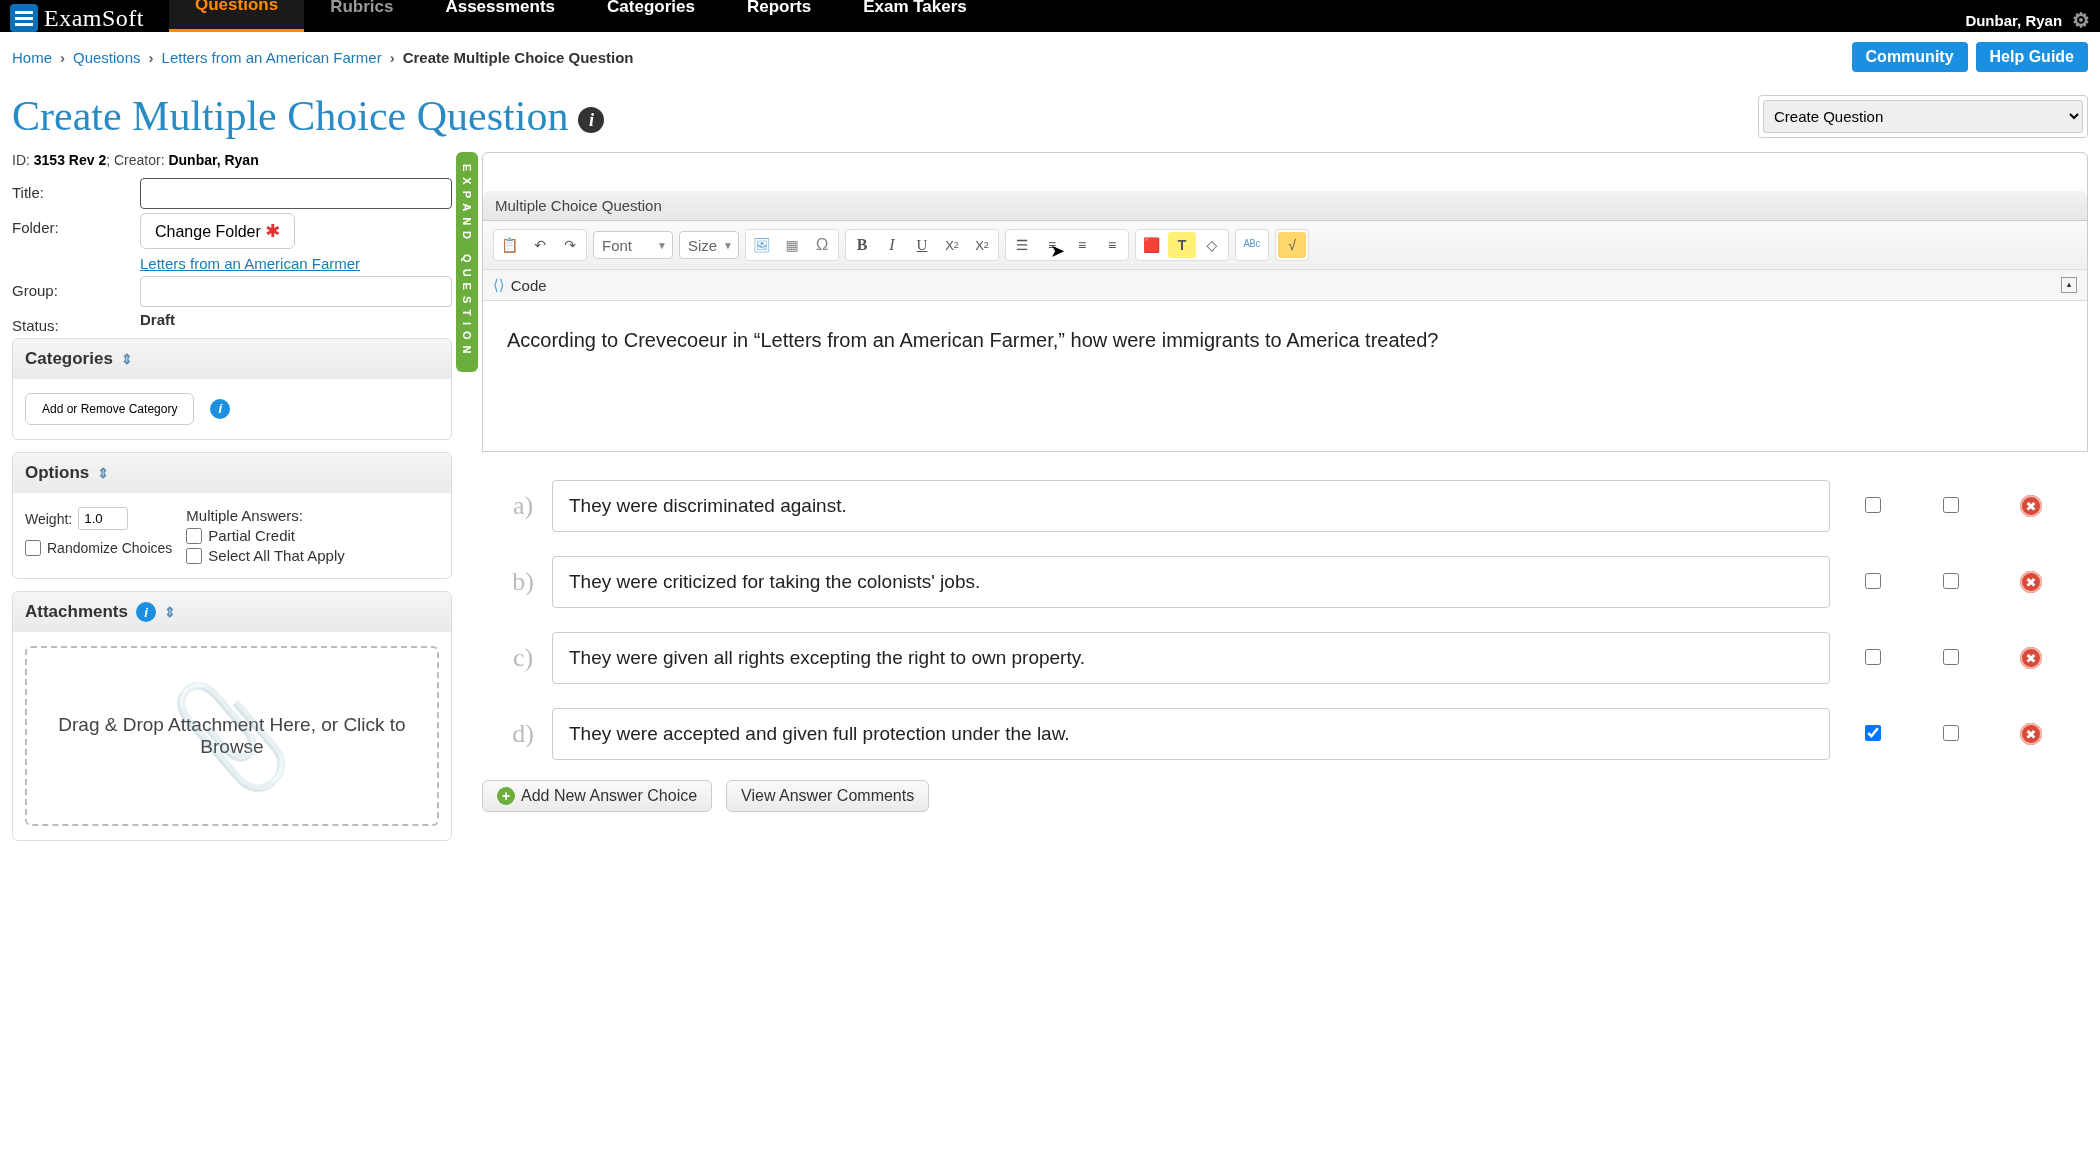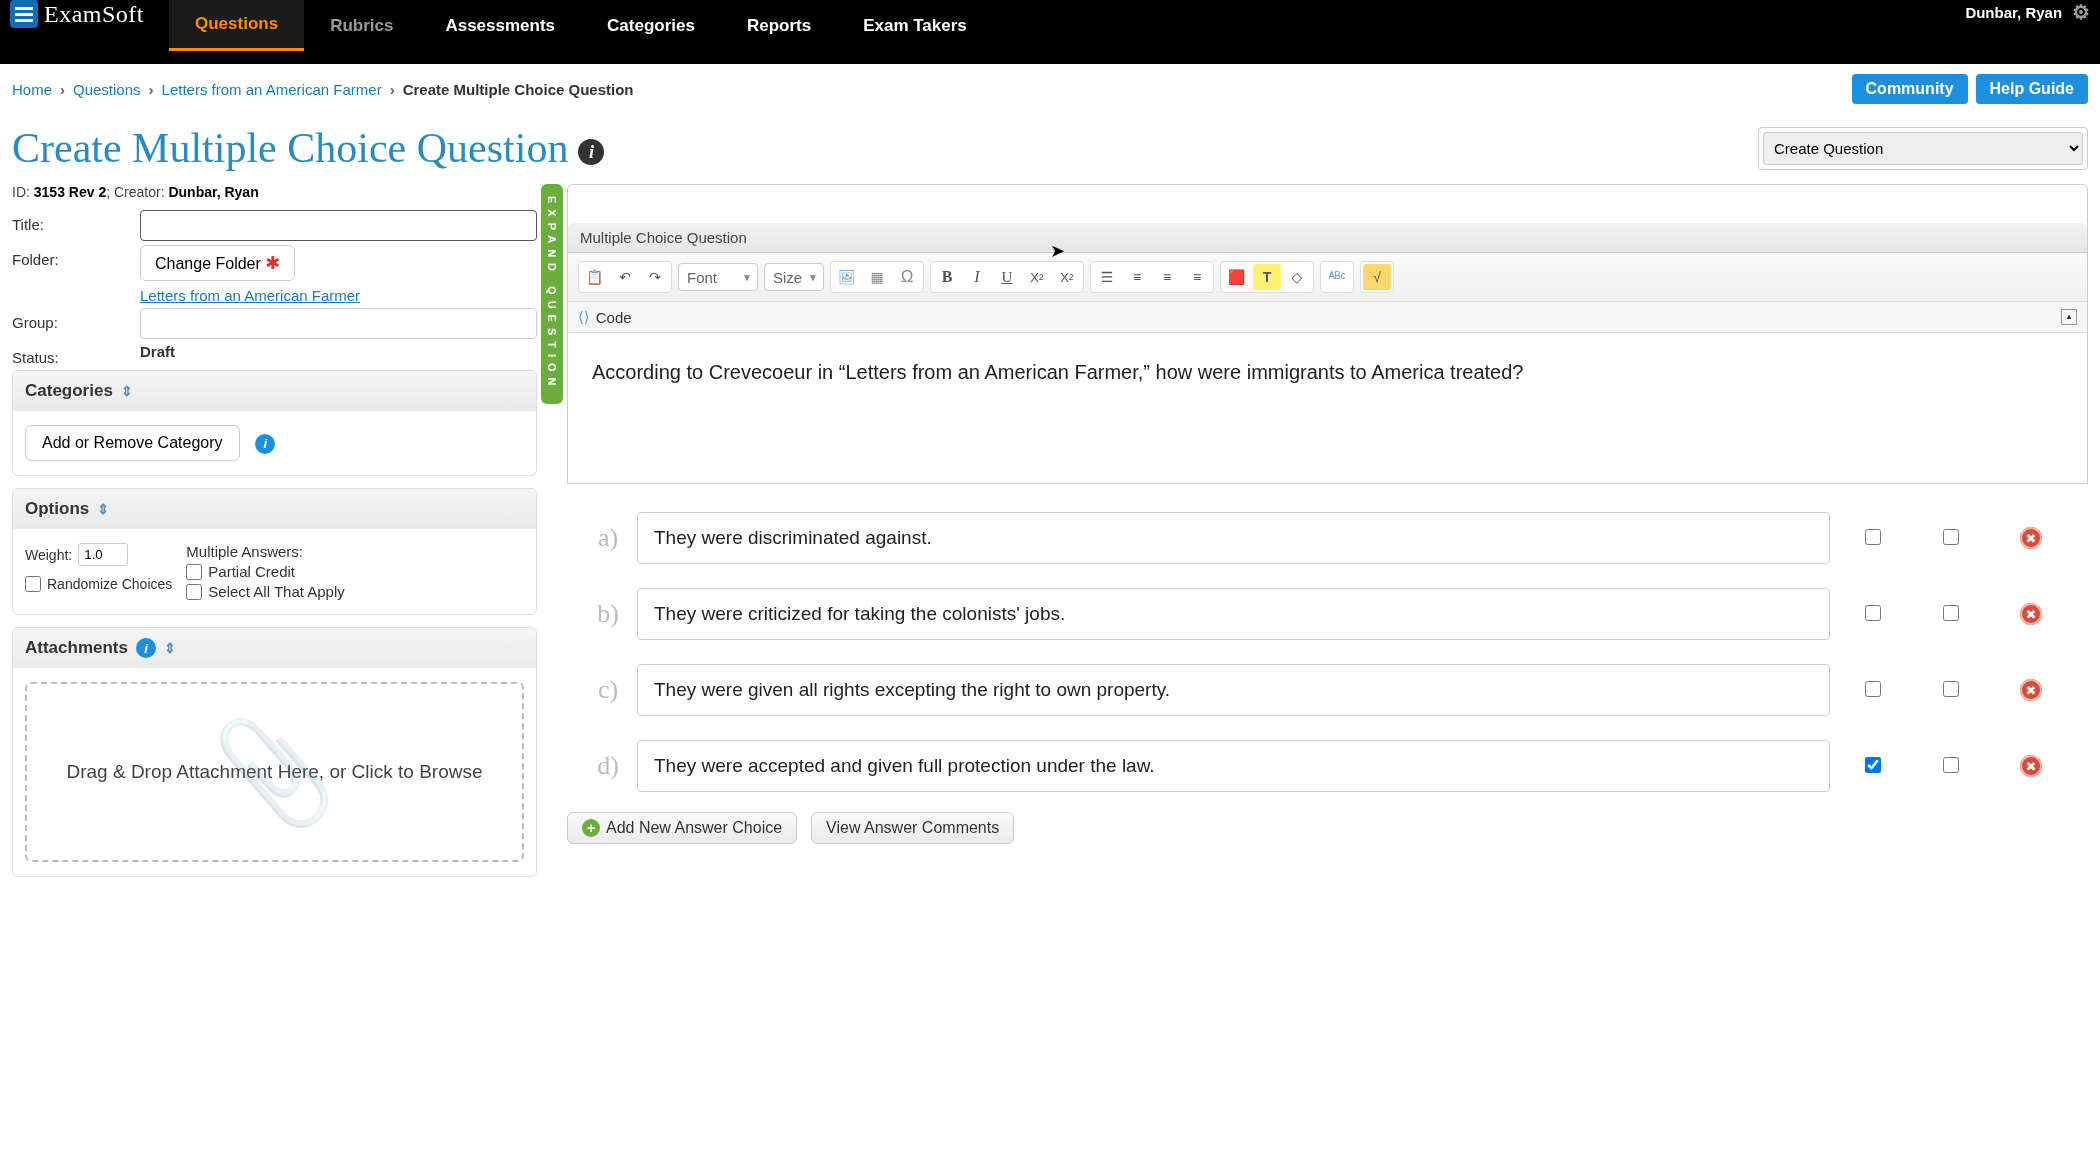--- a/index.html
+++ b/index.html
@@ -1,19 +1,19 @@
 <!DOCTYPE html>
 <html><head>
 <meta charset="utf-8">
 <style>
 * { box-sizing: border-box; margin: 0; padding: 0; }
 body { font-family: Arial, Helvetica, sans-serif; font-size: 14px; color: #333; background: #fff; }
 
 
-.topbar { background: #000; height: 64px; display: flex; align-items: flex-start; padding: 0 10px; }
+.topbar { background: #000; height: 32px; display: flex; align-items: flex-end; padding: 0 10px; }
 .brand { display: flex; align-items: center; gap: 6px; }
 .brand-icon { width: 28px; height: 28px; background: #0a6fb7; border-radius: 4px; display: flex; flex-direction: column; justify-content: center; gap: 3px; padding: 5px; }
 .brand-icon span { height: 3px; background: #fff; }
 .brand-text { color: #fff; font-family: Georgia, serif; font-size: 24px; font-weight: 300; letter-spacing: 0.5px; }
 .brand-text .soft { color: #fff; font-weight: 300; }
 
 .main-nav { display: flex; margin-left: 25px; align-items: center; }
 .main-nav a { color: #fff; text-decoration: none; padding: 14px 26px; font-size: 17px; font-weight: 600; }
 .main-nav a.active { background: #1a1a1a; border-bottom: 3px solid #ff8c00; color: #ff8c00; }
 .main-nav a.muted { color: #999; }
@@ -35,21 +35,21 @@
 .page-title-row { display: flex; align-items: center; padding: 10px 12px 12px; }
 .page-title { font-family: Georgia, serif; font-size: 42px; font-weight: 400; color: #2a8bc4; }
 .page-title-info { display:inline-block; width:26px; height:26px; background:#333; color:#fff; border-radius:50%; text-align:center; line-height:26px; font-size:18px; font-weight:bold; font-style:italic; margin-left:10px; vertical-align:middle; }
 
 .create-q-select { margin-left: auto; width: 330px; }
 .create-q-select .select-wrap { border: 1px solid #ccc; border-radius: 4px; padding: 4px; background: #fff; }
 .create-q-select select { width: 100%; border: 1px solid #ccc; border-radius: 3px; padding: 6px; font-size: 15px; }
 
 
 .main-row { display: flex; padding: 0 12px; gap: 0; }
-.left-col { width: 525px; flex-shrink: 0; }
+.left-col { width: 440px; flex-shrink: 0; }
 .expand-tab { width: 22px; background: #6cae3e; border-radius: 6px; display: flex; align-items: center; justify-content: center; margin: 0 4px; min-height: 220px; align-self: flex-start; }
 .expand-tab span { color: #fff; font-size: 11px; font-weight: bold; writing-mode: vertical-rl; letter-spacing: 6px; padding: 10px 0; text-align:center; }
 .right-col { flex: 1; }
 
 
 .meta-line { font-size: 14px; color: #444; margin-bottom: 10px; }
 .meta-line b { color: #000; }
 
 .form-row { display: flex; align-items: flex-start; margin-bottom: 4px; }
 .form-row label { width: 128px; font-size: 15px; color: #333; padding-top: 6px; }
@@ -59,21 +59,21 @@
 .folder-btn .red-star { color: #d33; font-size: 18px; }
 .folder-link { color: #1b7ab8; font-size: 15px; margin-top: 6px; display: block; }
 .status-val { font-size: 15px; font-weight: 700; }
 
 .panel { border: 1px solid #ddd; border-radius: 6px; margin-bottom: 12px; }
 .panel-hd { background: linear-gradient(#f5f5f5,#eaeaea); padding: 10px 12px; font-size: 17px; font-weight: 600; display:flex; align-items:center; gap:8px; border-radius:6px 6px 0 0; }
 .panel-bd { padding: 14px 12px; }
 .panel .collapse-icon { color:#5a8fb5; font-size:14px; }
 .info-badge { width:20px; height:20px; background:#1b90e0; color:#fff; border-radius:50%; display:inline-flex; align-items:center; justify-content:center; font-size:13px; font-style:italic; font-weight:bold; }
 
-.cat-btn { background:#fff; border:1px solid #ccc; border-radius:6px; padding:8px 16px; font-size:16px; cursor:pointer; }
+.cat-btn { background:#fff; border:1px solid #ccc; border-radius:6px; padding:8px 16px; font-size:12px; cursor:pointer; }
 
 .options-grid { display:flex; gap:14px; }
 .opt-left { display:flex; flex-direction:column; gap:10px; }
 .opt-left .wrow { display:flex; align-items:center; gap:6px; }
 .opt-left input[type=text]{ width:50px; border:1px solid #ccc; border-radius:3px; padding:3px 5px; }
 .opt-right { display:flex; flex-direction:column; gap:3px; font-size:15px; }
 .chk { display:flex; align-items:center; gap:6px; }
 
 .attach-drop { border: 2px dashed #bbb; border-radius: 6px; padding: 40px 20px; text-align: center; font-size: 19px; color: #444; position:relative; min-height: 180px; display:flex; align-items:center; justify-content:center; }
 .clip-bg { position:absolute; opacity:0.18; font-size:100px; color:#aaa; }

